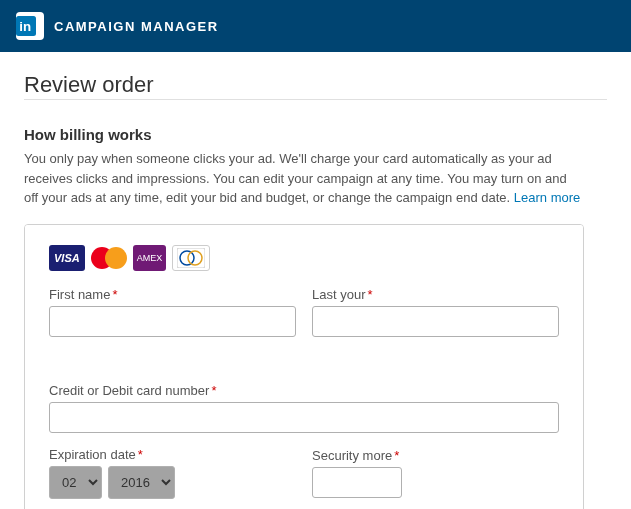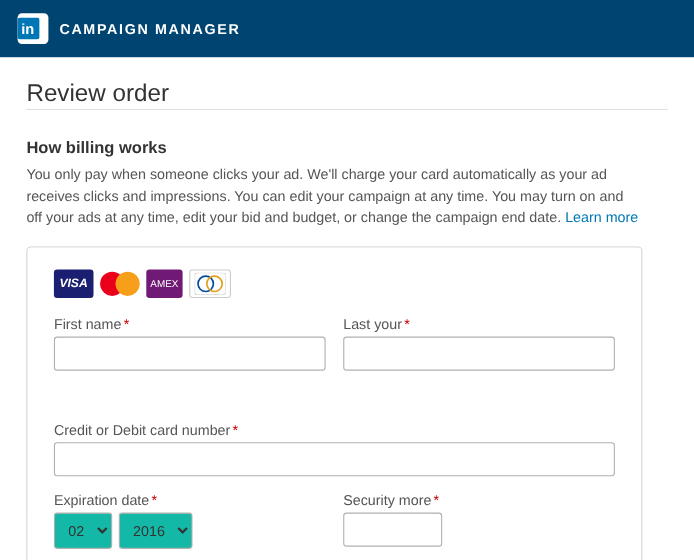--- a/index.html
+++ b/index.html
@@ -45,39 +45,39 @@
     
     .card-icons { display: flex; gap: 6px; margin-bottom: 16px; align-items: center; }
     .card-icon { height: 26px; border-radius: 3px; display: flex; align-items: center; justify-content: center; font-size: 9px; font-weight: 700; }
     .card-visa { background: #1a1f71; color: #fff; padding: 2px 5px; font-style: italic; font-size: 11px; }
     .card-mc { width: 36px; height: 24px; position: relative; }
     .card-mc-left { width: 22px; height: 22px; background: #eb001b; border-radius: 50%; position: absolute; left: 0; top: 1px; }
     .card-mc-right { width: 22px; height: 22px; background: #f79e1b; border-radius: 50%; position: absolute; right: 0; top: 1px; }
     .card-amex { background: #701a75; color: #fff; padding: 2px 4px; font-size: 9px; font-weight: 400; border-radius: 3px; }
 
     
-    .form-row { display: flex; gap: 16px; margin-bottom: 14px; }
+    .form-row { display: flex; gap: 16px; margin-bottom: 14px; align-items: center; }
     .form-group { display: flex; flex-direction: column; flex: 1; }
     label { font-size: 13px; color: #555; margin-bottom: 4px; }
     label .required { color: #c00; margin-left: 2px; }
     input[type="text"], input[type="number"] {
       border: 1px solid #b0b0b0;
       border-radius: 3px;
       padding: 7px 10px;
       font-size: 13px;
       color: #333;
       outline: none;
       width: 100%;
     }
     select {
       border: 1px solid #b0b0b0;
       border-radius: 3px;
       padding: 7px 8px;
       font-size: 13px;
-      background: #14b8a6;
+      background: #a3a3a3;
       color: #333;
       outline: none;
       cursor: pointer;
     }
 
     .expiry-group { display: flex; gap: 6px; }
 
     
     .country-select-wrapper { position: relative; }
     .country-select-wrapper select { width: 100%; padding-right: 28px; appearance: none; -webkit-appearance: none; }

